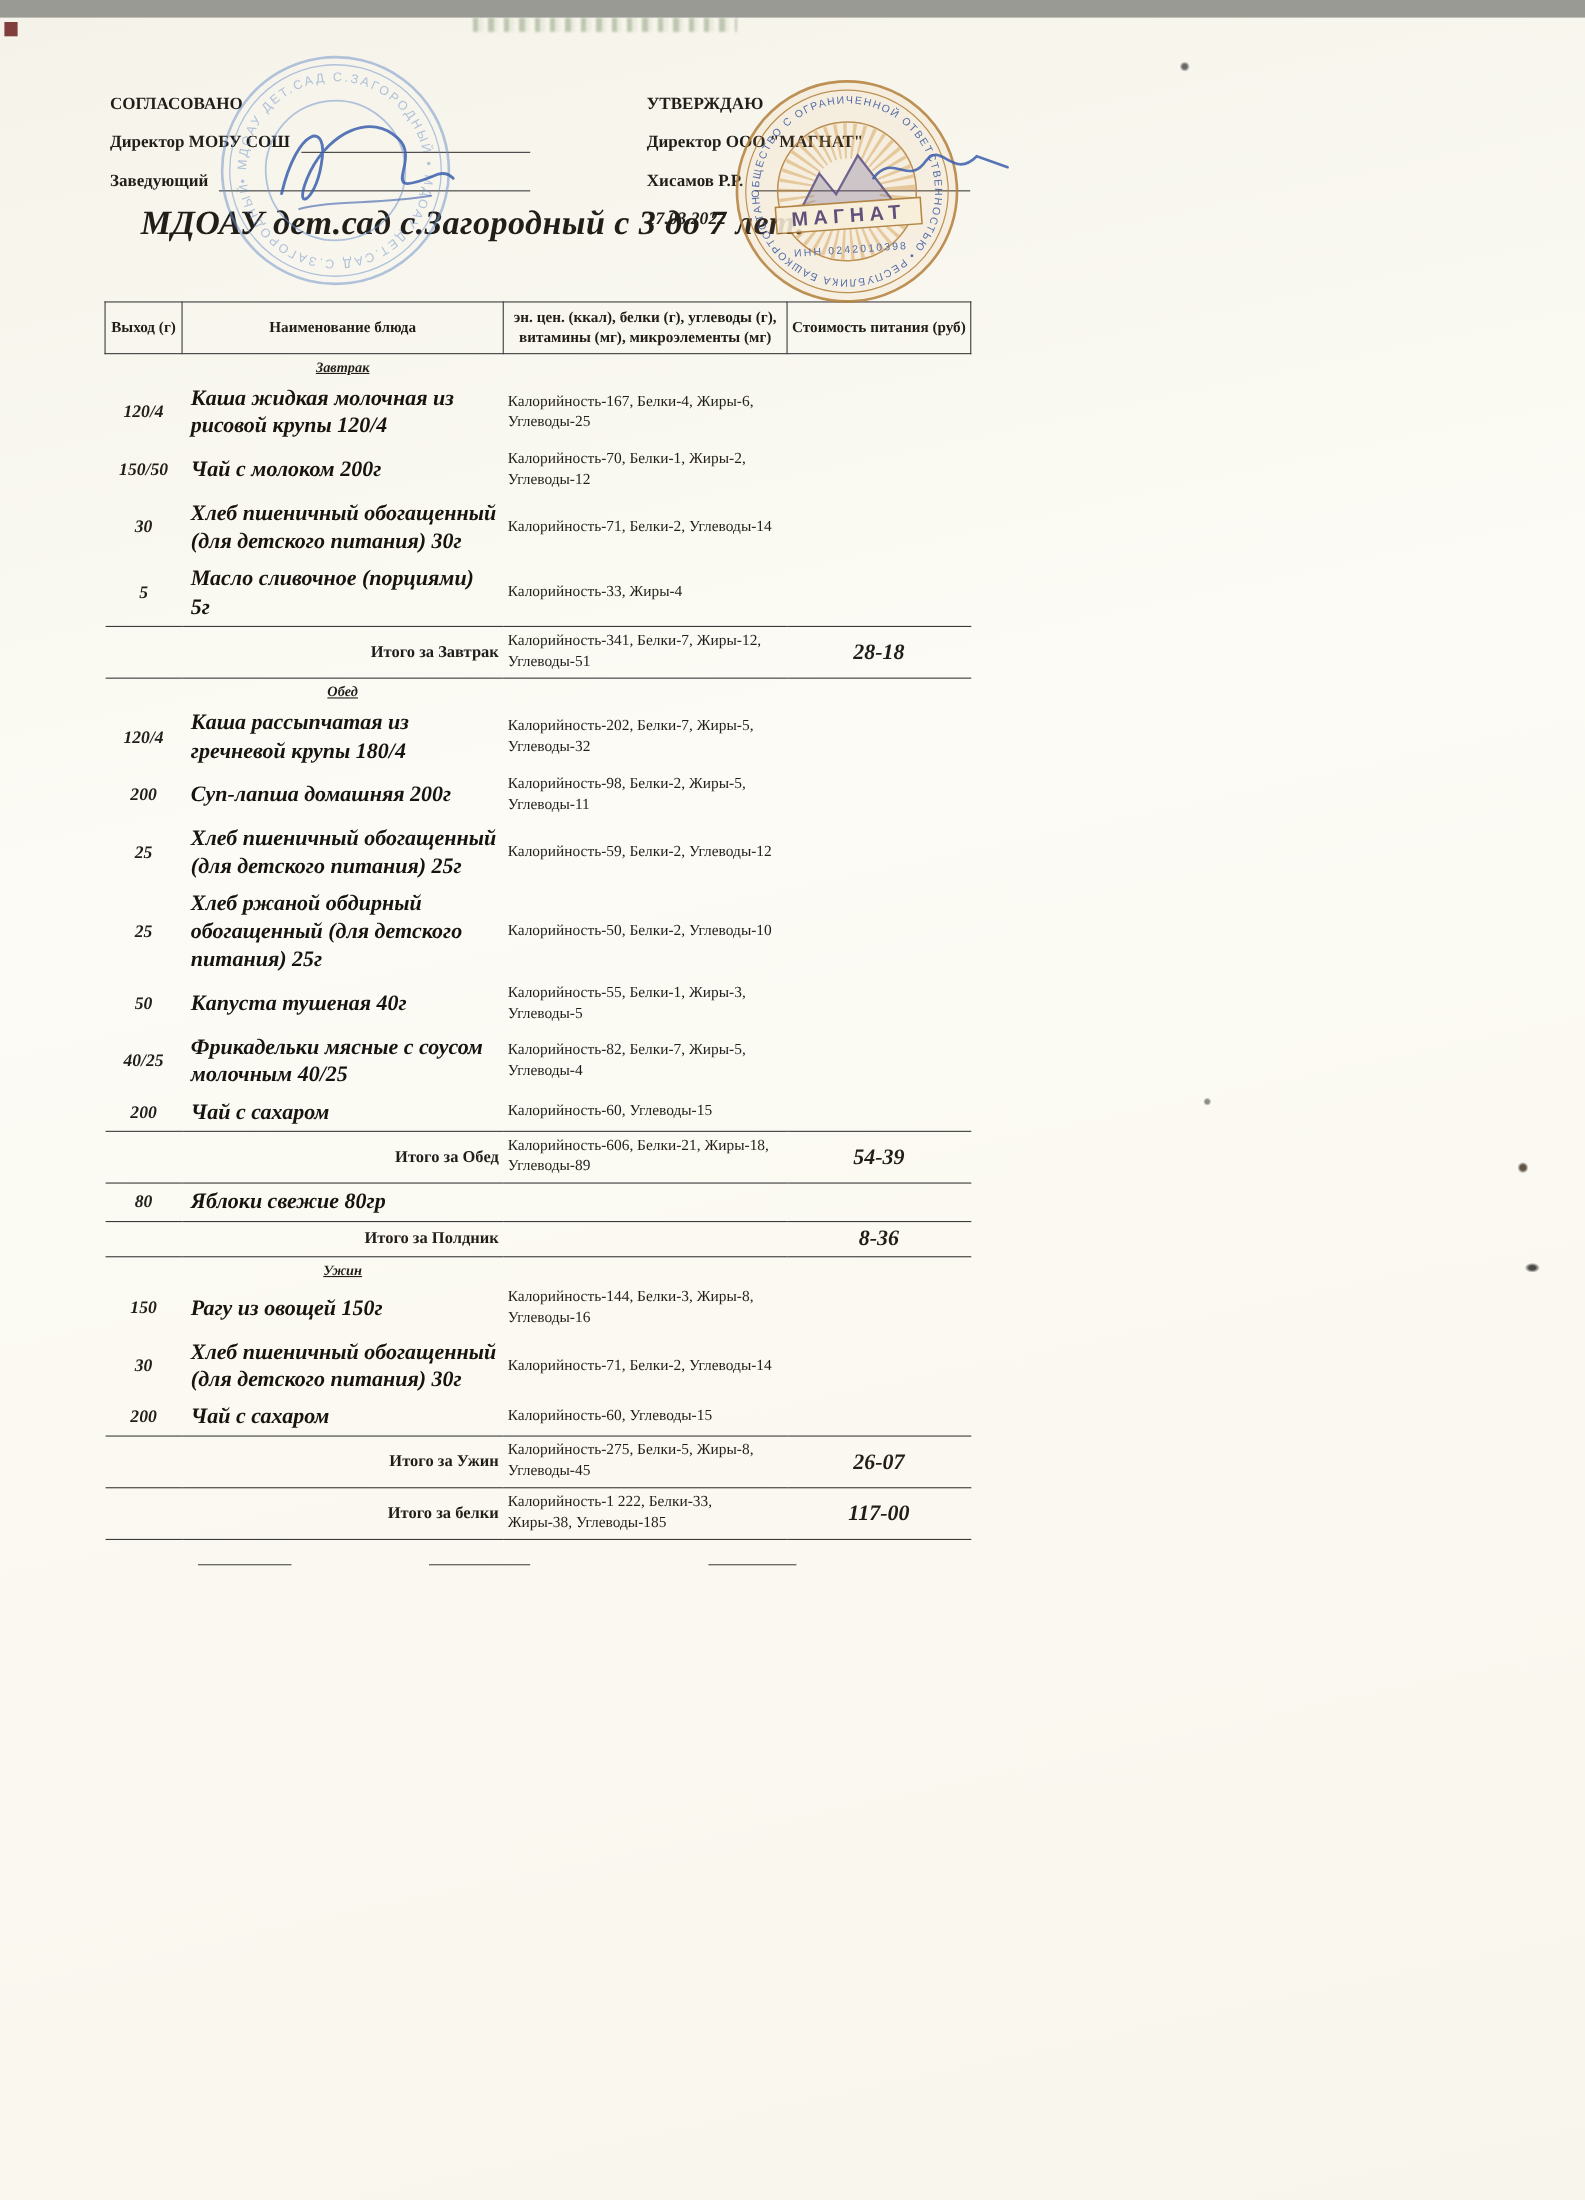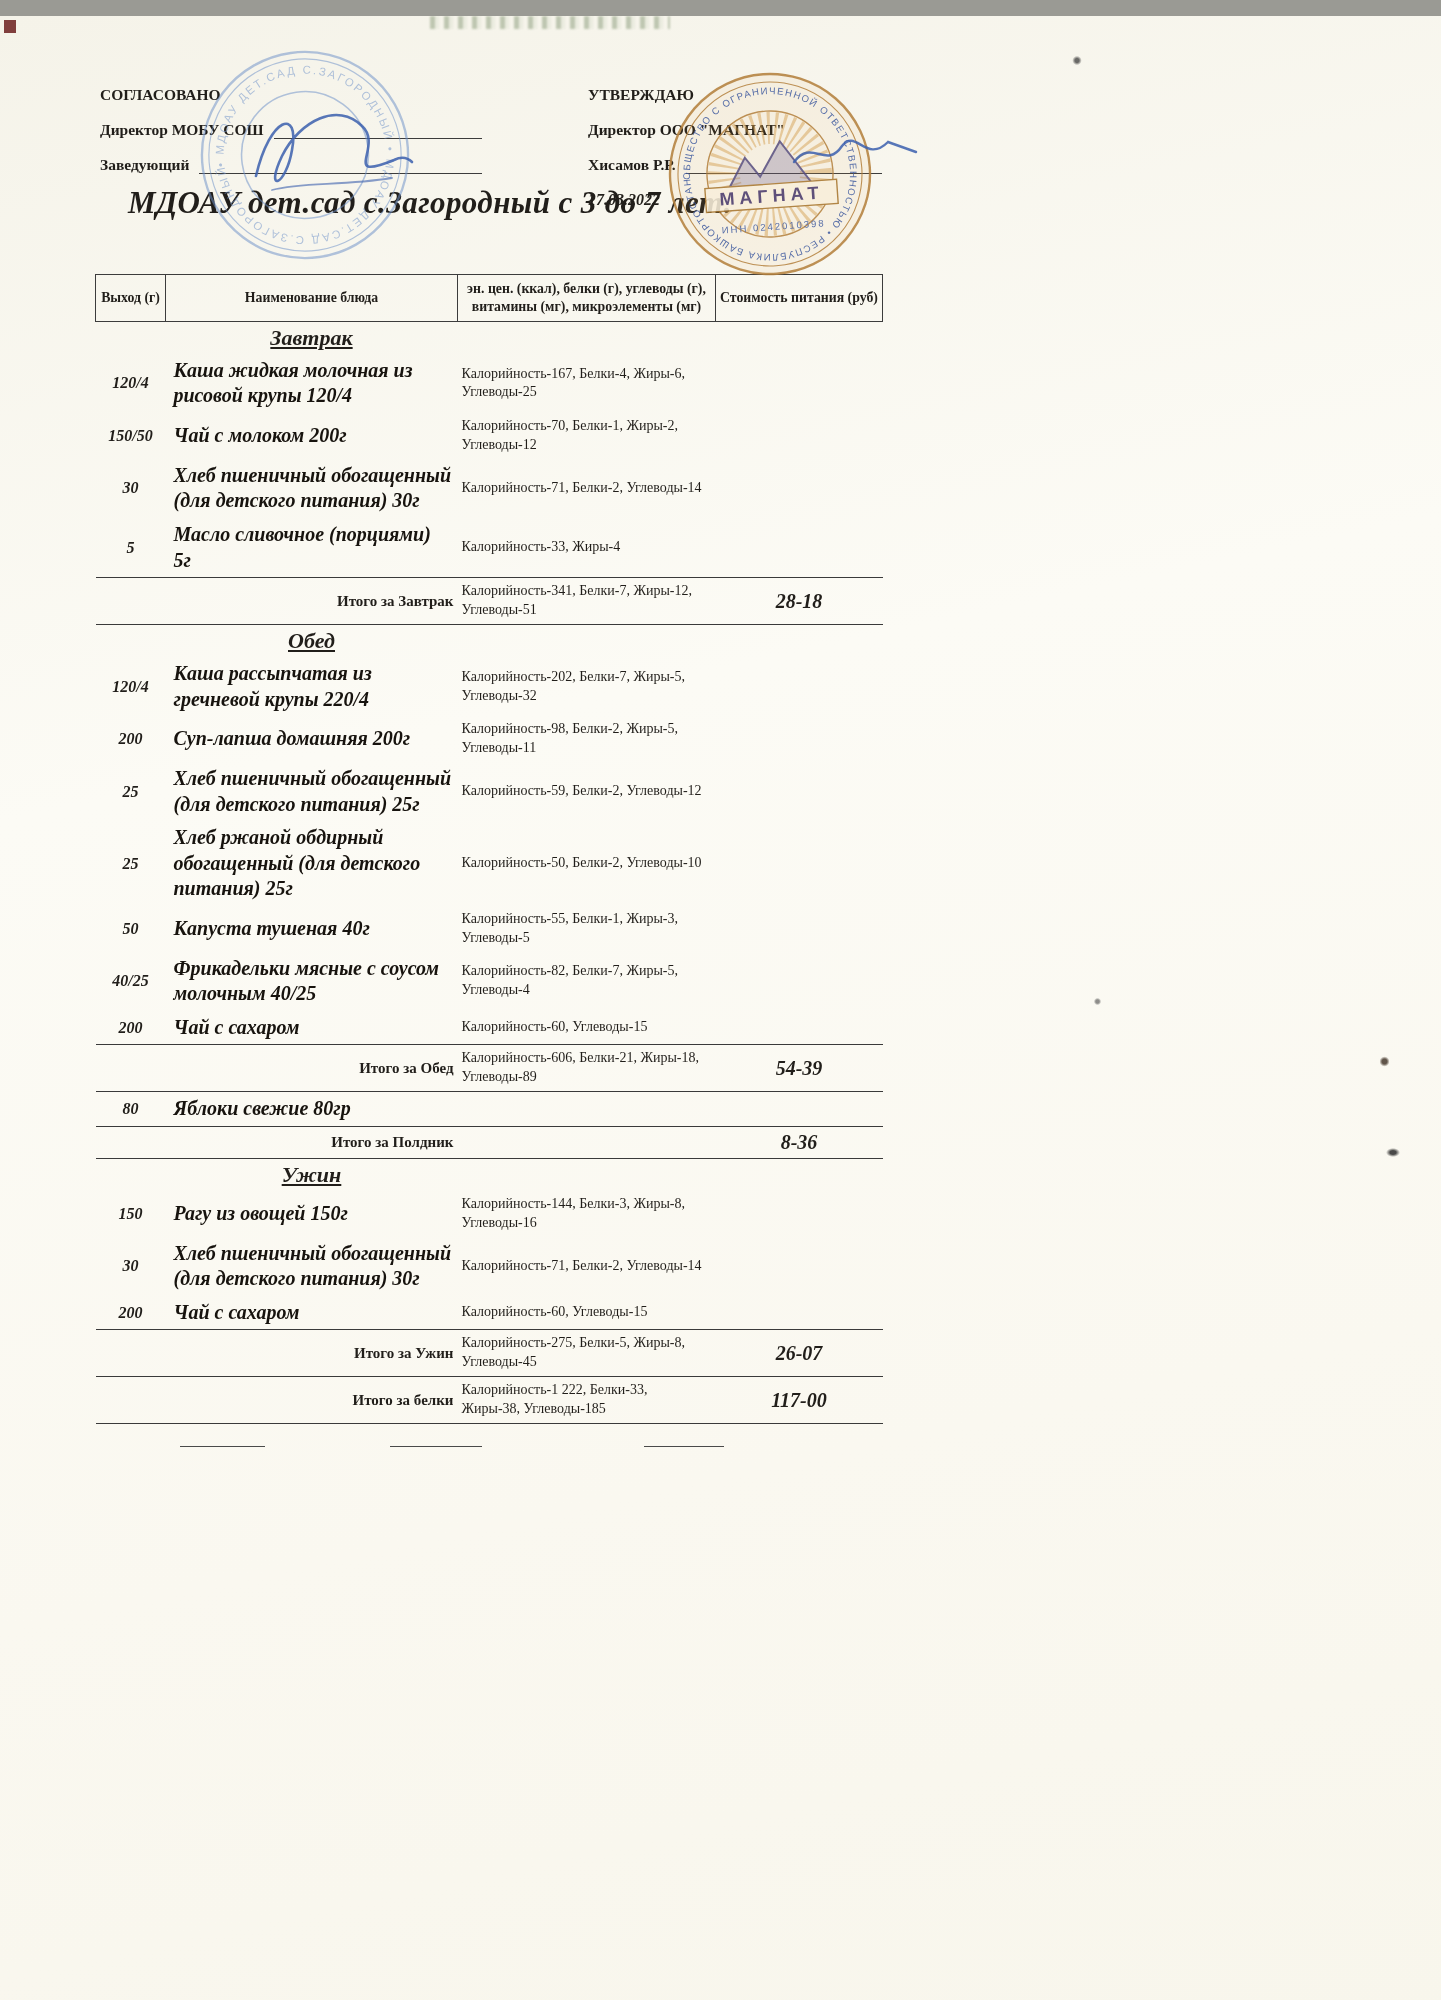--- a/index.html
+++ b/index.html
@@ -59,21 +59,21 @@
     font-weight:bold; font-size:13.8px; text-align:center;
     padding:5px 4px; line-height:1.3; vertical-align:middle;
   }
   table.menu td { vertical-align:middle; }
   .c-portion { text-align:center; font-style:italic; font-weight:600; font-size:16px; padding:4px 2px; }
   .c-name { padding:4px 6px 4px 8px; }
   .c-name.dish { font-weight:bold; font-style:italic; font-size:20px; line-height:1.28; color:#17130e; }
   .c-nutr { font-size:14px; line-height:1.35; padding:4px 8px 4px 4px; }
   .c-cost { text-align:center; padding:4px 4px; }
   .row-section .c-name { text-align:center; padding:3px 0; }
-  .section-label { font-weight:bold; font-style:italic; font-size:22px; text-decoration:underline;text-align:right; }
+  .section-label { font-weight:bold; font-style:italic; font-size:13px; text-decoration:underline;text-align:right; }
   .row-total td { border-top:1.7px solid #3a3a3a; border-bottom:1.7px solid #3a3a3a; }
   .total-label { font-weight:bold; font-size:15px; text-align:right; padding-right:4px; font-style:normal; }
   .total-cost { font-weight:bold; font-style:italic; font-size:20px; }
 
   
   .bottom-lines { display:flex; margin-top:22px; }
   .sig-line { border-top:1.7px solid #4a4a4a; height:0; }
   .sig-line.l1 { margin-left:85px;  width:85px; }
   .sig-line.l2 { margin-left:125px; width:92px; }
   .sig-line.l3 { margin-left:162px; width:80px; }
@@ -211,21 +211,21 @@
             <td class="c-cost total-cost">28-18</td>
           </tr>
           <tr class="row-section">
             <td class="c-portion"></td>
             <td class="c-name"><span class="section-label">Обед</span></td>
             <td class="c-nutr"></td>
             <td class="c-cost"></td>
           </tr>
           <tr class="row-item">
             <td class="c-portion">120/4</td>
-            <td class="c-name dish">Каша рассыпчатая из гречневой крупы 220/4</td>
+            <td class="c-name dish">Каша рассыпчатая из гречневой крупы 180/4</td>
             <td class="c-nutr">Калорийность-202, Белки-7, Жиры-5, Углеводы-32</td>
             <td class="c-cost"></td>
           </tr>
           <tr class="row-item">
             <td class="c-portion">200</td>
             <td class="c-name dish">Суп-лапша домашняя 200г</td>
             <td class="c-nutr">Калорийность-98, Белки-2, Жиры-5, Углеводы-11</td>
             <td class="c-cost"></td>
           </tr>
           <tr class="row-item">

